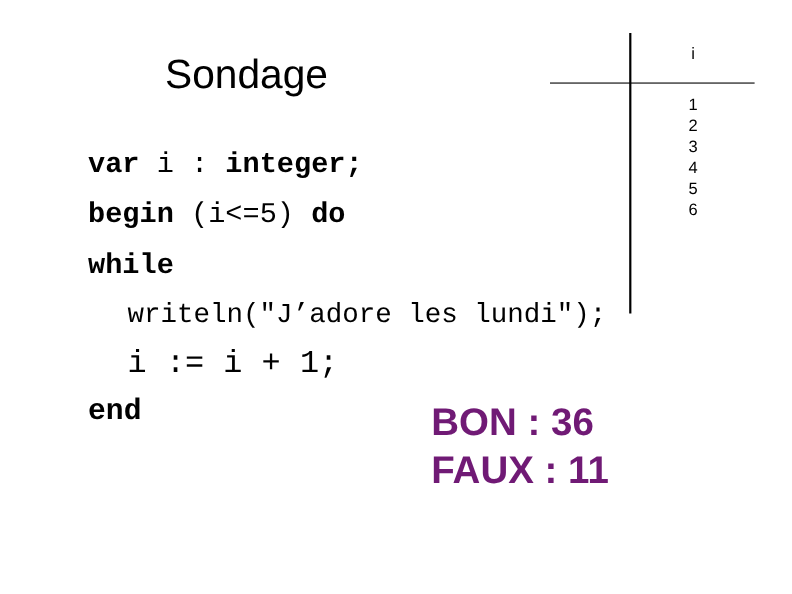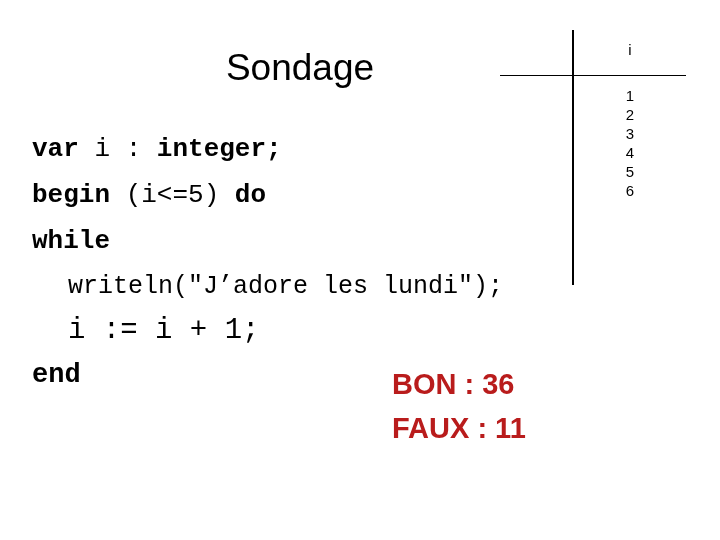--- a/index.html
+++ b/index.html
@@ -20,21 +20,21 @@
     height: 540px;
     background: #ffffff;
   }
 
   
   #slide-title {
     position: absolute;
     left: 150px;
     top: 46px;
     width: 300px;
-    text-align: center;
+    text-align: left;
     font-family: "Liberation Sans", sans-serif;
     font-size: 37px;
     font-weight: 400;
     line-height: 44px;
     white-space: nowrap;
     color: #000000;
   }
 
   
   #code-block {
@@ -43,20 +43,21 @@
     top: 128px;
     width: 620px;
     font-family: "Liberation Mono", "DejaVu Sans Mono", monospace;
     color: #000000;
   }
   .code-line {
     height: 46px;
     line-height: 42px;
     white-space: pre;
     font-size: 26px;
+    margin-left: 48px;
   }
   .code-line.lvl1 { padding-left: 36px; }
   .kw { font-weight: 700; }
   .pl { font-weight: 400; }
   #line-writeln {
     font-size: 25px;
     height: 44px;
   }
   #line-incr {
     font-size: 29px;
@@ -119,26 +120,26 @@
 
   
   #results-block {
     position: absolute;
     left: 392px;
     top: 362px;
     width: 300px;
   }
   .result-line {
     font-family: "Liberation Sans", sans-serif;
-    font-size: 29px;
+    font-size: 35px;
     font-weight: 700;
     line-height: 44px;
     height: 44px;
     white-space: nowrap;
-    color: #b91c1c;
+    color: #701a75;
   }
 </style>
 </head>
 <body>
 
 <div id="slide">
 
   <div id="slide-title">Sondage</div>
 
   <div id="code-block">

